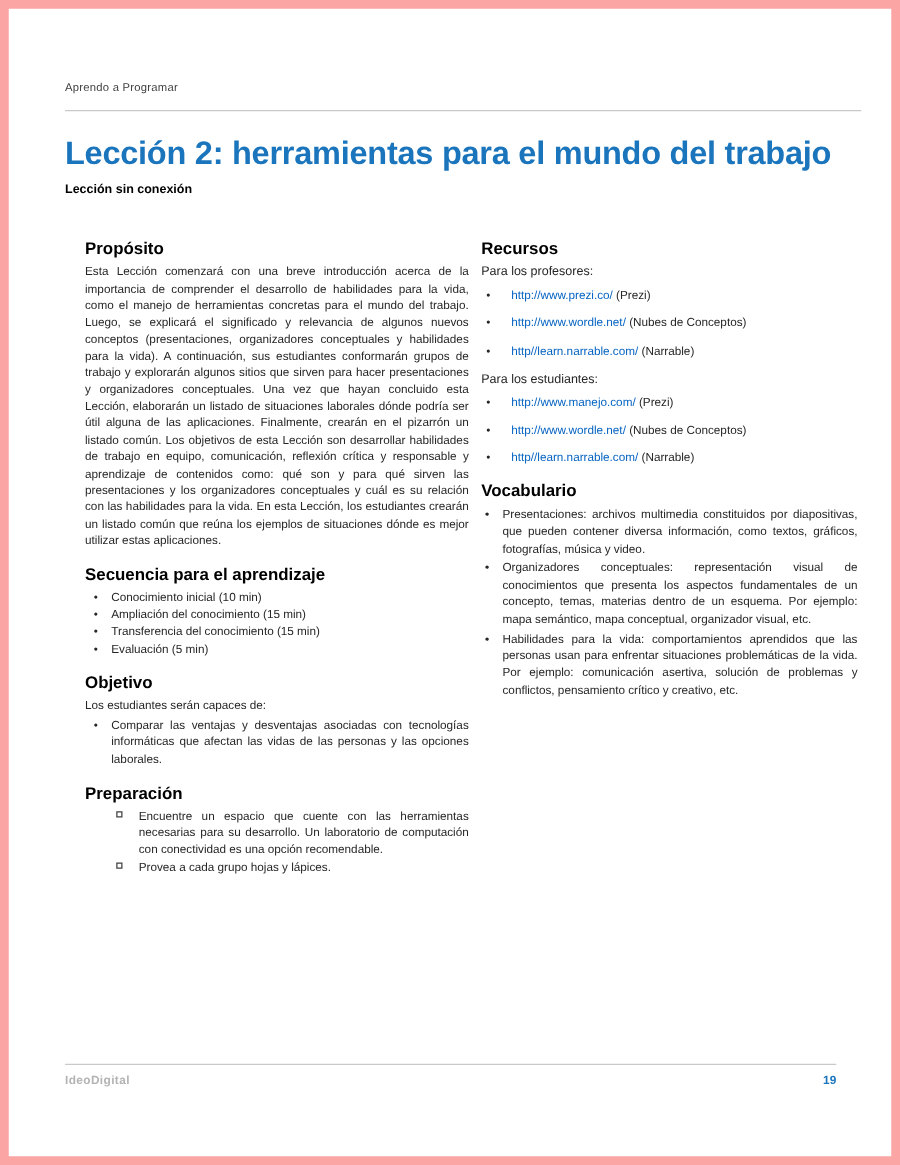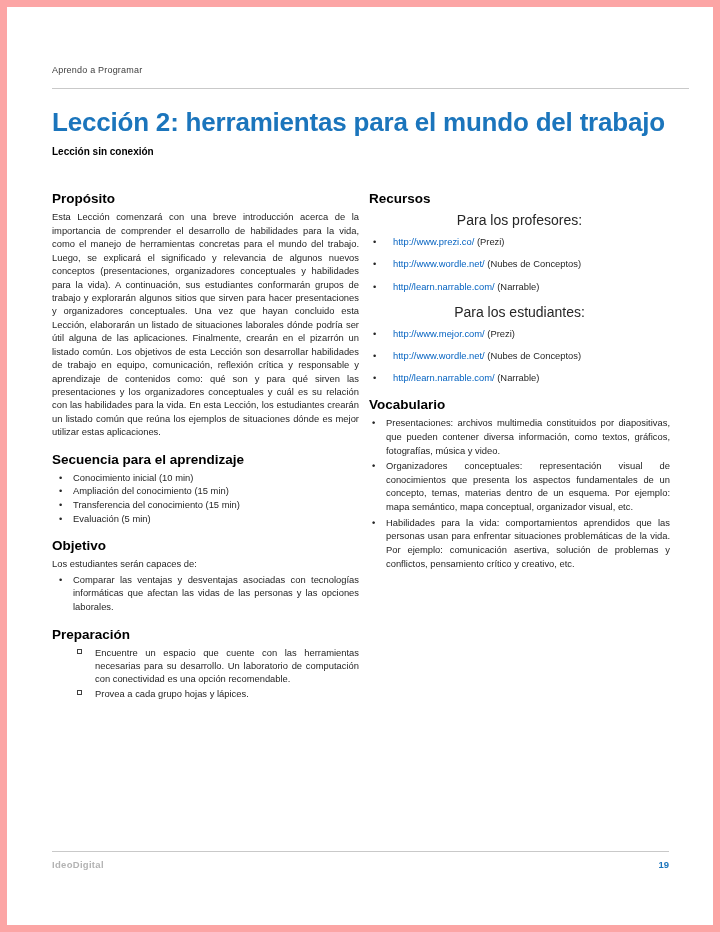--- a/index.html
+++ b/index.html
@@ -22,21 +22,21 @@
   h1 {
     margin-top: 16px;
     font-size: 26px;
     line-height: 1.32;
     font-weight: bold;
     color: #1b75bc;
     letter-spacing: -0.2px;
   }
   .subtitle { margin-top: 7px; font-size: 10px; font-weight: bold; color: #000; }
 
-  .columns { display: flex; gap: 10px; margin-top: 34px; }
+  .columns { display: flex; gap: 10px; margin-top: 34px; margin-left: 16px; }
   .col-left { width: 307px; }
   .col-right { width: 301px; }
 
   h2 { font-size: 13.5px; font-weight: bold; color: #000; margin: 13px 0 4px 0; }
   .col-left h2:first-child, .col-right h2:first-child { margin-top: 0; }
 
   .body { font-size: 9.4px; line-height: 1.43; }
   .just { text-align: justify; }
 
   ul { list-style: none; }
@@ -58,21 +58,21 @@
     text-align: justify;
     margin-bottom: 1px;
   }
   .box {
     position: absolute; left: 25px; top: 3px;
     width: 5px; height: 5px;
     border: 1px solid #404040;
     display: inline-block;
   }
 
-  .col-label { font-size: 14px; line-height: 1.5; margin: 2px 0 4px 0; text-align: center; }
+  .col-label { font-size: 10px; line-height: 1.5; margin: 2px 0 4px 0; }
 
   ul.linklist { margin: 0 0 2px 0; }
   ul.linklist li {
     position: relative;
     padding-left: 24px;
     font-size: 9.4px;
     line-height: 1.4;
     margin-bottom: 9px;
   }
   ul.linklist li::before { content: "\2022"; position: absolute; left: 4px; }
@@ -163,21 +163,21 @@
           <span>(Nubes de Conceptos)</span>
         </li>
         <li>
           <a class="link">http//learn.narrable.com/</a>
           <span>(Narrable)</span>
         </li>
       </ul>
       <p class="col-label">Para los estudiantes:</p>
       <ul class="linklist">
         <li>
-          <a class="link">http://www.mejor.com/</a>
+          <a class="link">http://www.manejo.com/</a>
           <span>(Prezi)</span>
         </li>
         <li>
           <a class="link">http://www.wordle.net/</a>
           <span>(Nubes de Conceptos)</span>
         </li>
         <li>
           <a class="link">http//learn.narrable.com/</a>
           <span>(Narrable)</span>
         </li>

